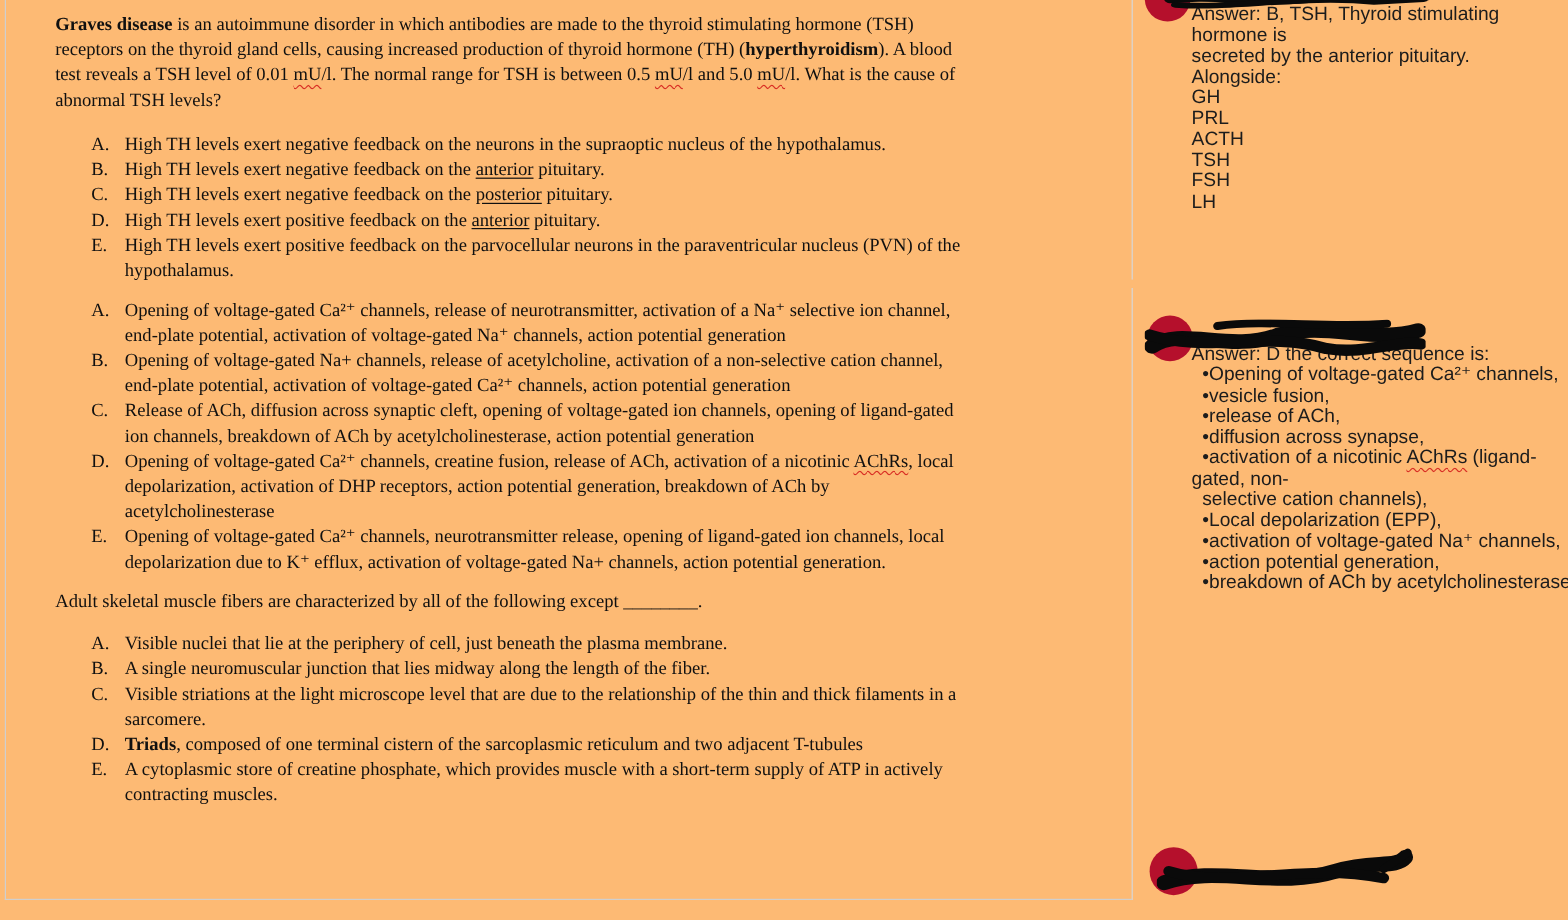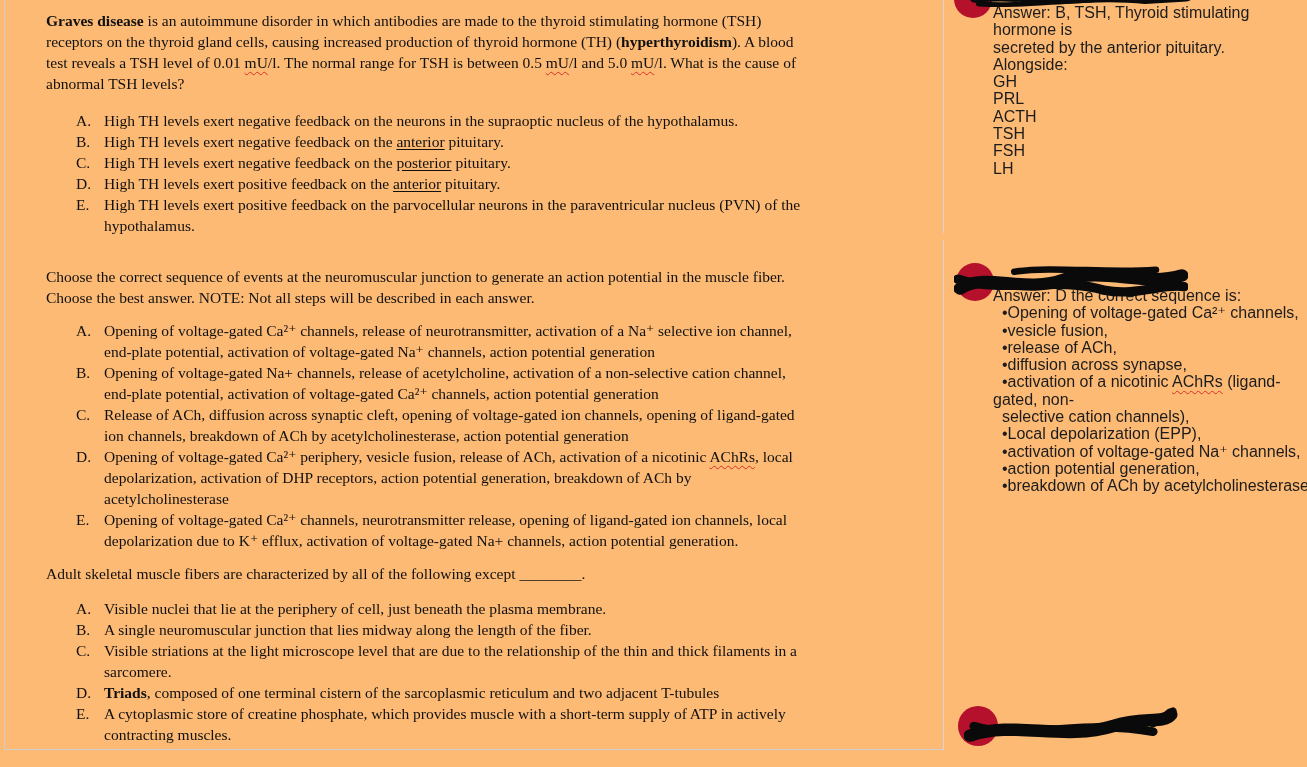--- a/index.html
+++ b/index.html
@@ -80,42 +80,40 @@
         <span class="letter">D.</span>
         <span class="otext"><span>High TH levels exert positive feedback on the </span><span class="u">anterior</span><span> pituitary.</span></span>
       </div>
       <div class="opt">
         <span class="letter">E.</span>
         <span class="otext">High TH levels exert positive feedback on the parvocellular neurons in the paraventricular nucleus (PVN) of the
 hypothalamus.</span>
       </div>
     </div>
 
-    <div class="stem gap-q2">Choose the correct sequence of events at the neuromuscular junction to generate an action potential in the muscle fiber.
-Choose the best answer. NOTE: Not all steps will be described in each answer.</div>
 
     <div class="opts opts2">
       <div class="opt">
         <span class="letter">A.</span>
         <span class="otext">Opening of voltage-gated Ca²⁺ channels, release of neurotransmitter, activation of a Na⁺ selective ion channel,
 end-plate potential, activation of voltage-gated Na⁺ channels, action potential generation</span>
       </div>
       <div class="opt">
         <span class="letter">B.</span>
         <span class="otext">Opening of voltage-gated Na+ channels, release of acetylcholine, activation of a non-selective cation channel,
 end-plate potential, activation of voltage-gated Ca²⁺ channels, action potential generation</span>
       </div>
       <div class="opt">
         <span class="letter">C.</span>
         <span class="otext">Release of ACh, diffusion across synaptic cleft, opening of voltage-gated ion channels, opening of ligand-gated
 ion channels, breakdown of ACh by acetylcholinesterase, action potential generation</span>
       </div>
       <div class="opt">
         <span class="letter">D.</span>
-        <span class="otext"><span>Opening of voltage-gated Ca²⁺ periphery, vesicle fusion, release of ACh, activation of a nicotinic </span><span class="sq">AChRs</span><span>, local
+        <span class="otext"><span>Opening of voltage-gated Ca²⁺ channels, creatine fusion, release of ACh, activation of a nicotinic </span><span class="sq">AChRs</span><span>, local
 depolarization, activation of DHP receptors, action potential generation, breakdown of ACh by
 acetylcholinesterase</span></span>
       </div>
       <div class="opt">
         <span class="letter">E.</span>
         <span class="otext">Opening of voltage-gated Ca²⁺ channels, neurotransmitter release, opening of ligand-gated ion channels, local
 depolarization due to K⁺ efflux, activation of voltage-gated Na+ channels, action potential generation.</span>
       </div>
     </div>
 

